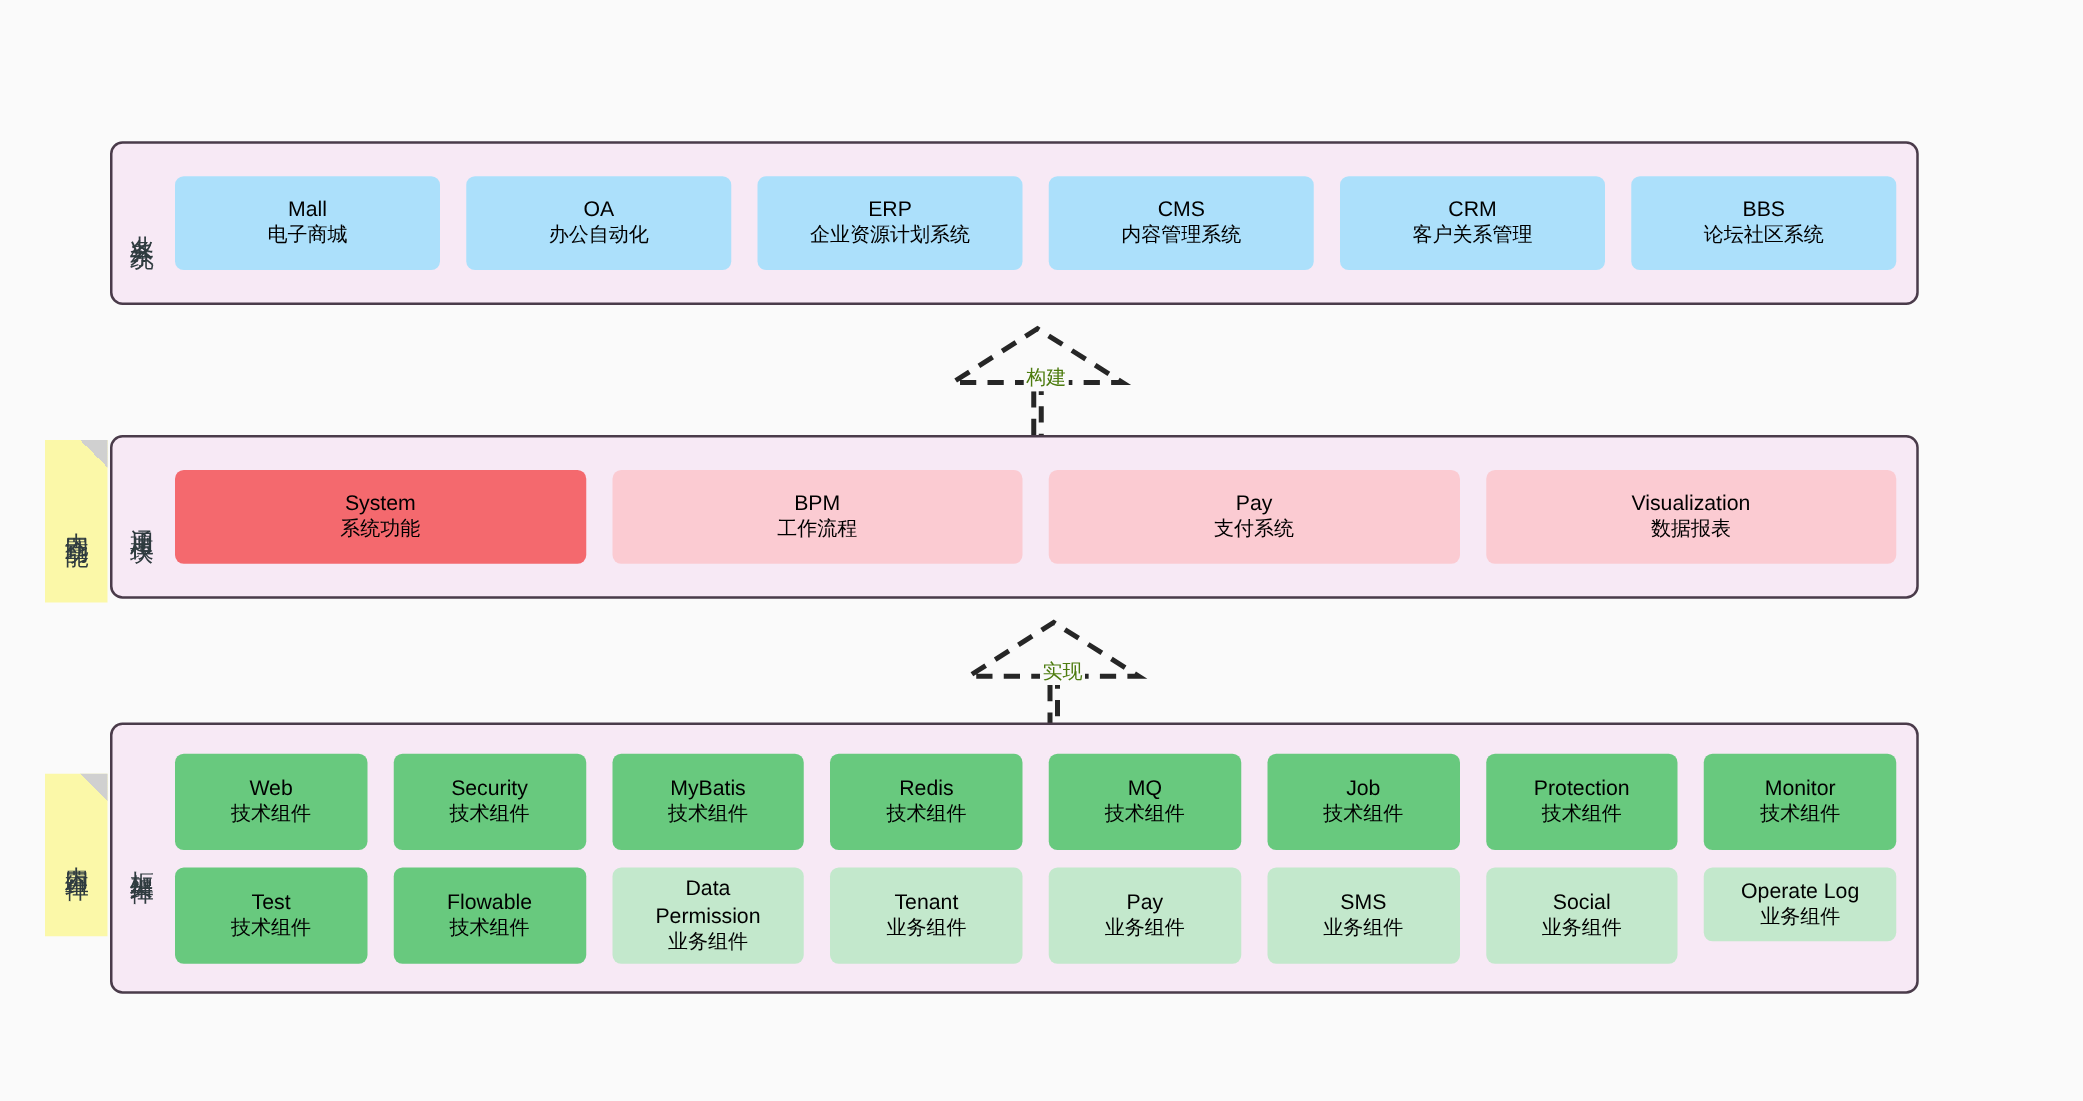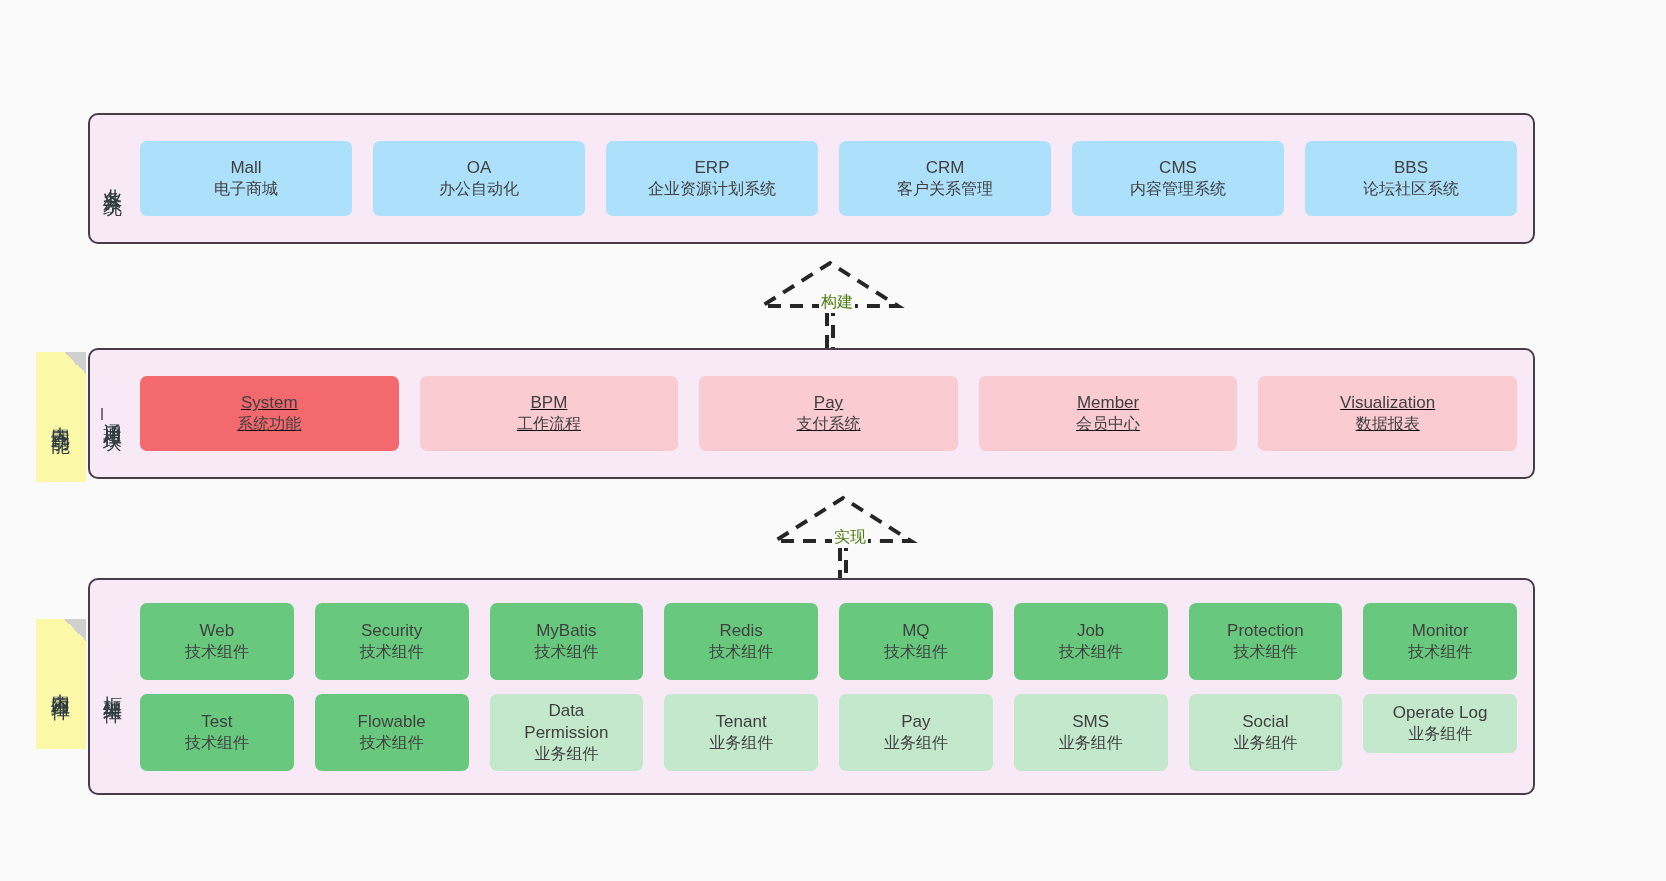--- a/index.html
+++ b/index.html
@@ -47,21 +47,21 @@
     gap: 21px;
   }
   .cell {
     flex: 1 1 0;
     border-radius: 7px;
     display: flex;
     flex-direction: column;
     align-items: center;
     justify-content: center;
     text-align: center;
-    color: #404040;
+    color: #000000;
     font-size: 17px;
     line-height: 1.28;
     padding: 4px 2px;
   }
   .cell .t1 { font-size: 17px; }
   .cell .t2 { font-size: 16px; }
 
   
   .c-blue       { background: #ace0fb; }
   .c-red        { background: #f4696e; }
@@ -120,64 +120,60 @@
         </div>
         <div class="cell c-blue" style="height: 75px; background: rgb(172, 224, 251);">
           <span class="t1">OA</span>
           <span class="t2">办公自动化</span>
         </div>
         <div class="cell c-blue" style="height: 75px; background: rgb(172, 224, 251);">
           <span class="t1">ERP</span>
           <span class="t2">企业资源计划系统</span>
         </div>
         <div class="cell c-blue" style="height: 75px; background: rgb(172, 224, 251);">
+          <span class="t1">CMS</span>
+          <span class="t2">内容管理系统</span>
+        </div>
+        <div class="cell c-blue" style="height: 75px; background: rgb(172, 224, 251);">
           <span class="t1">CRM</span>
           <span class="t2">客户关系管理</span>
-        </div>
-        <div class="cell c-blue" style="height: 75px; background: rgb(172, 224, 251);">
-          <span class="t1">CMS</span>
-          <span class="t2">内容管理系统</span>
         </div>
         <div class="cell c-blue" style="height: 75px; background: rgb(172, 224, 251);">
           <span class="t1">BBS</span>
           <span class="t2">论坛社区系统</span>
         </div>
       </div>
     </div>
   </div>
 
   <div class="arrow" style="left:757px; top:258px; width:150px; height:90px;">
     <svg width="150" height="90" viewBox="0 0 150 90">
       <path d="M 70 90 L 70 48 L 5 48 L 73 5 L 141 48 L 76 48 L 76 90" fill="none" stroke="#262626" stroke-width="4" stroke-dasharray="13 9" stroke-linecap="butt"></path>
     </svg>
     <span class="arrow-label" style="left:62px; top:34px;">构建</span>
   </div>
 
   <div class="note" style="left:36px; top:352px; width:50px; height:130px;">
     <span>内置功能</span>
   </div>
-  <div class="panel" id="panel-common" style="left:88px; top:348px; width:1447px; height:131px;text-decoration:underline;">
+  <div class="panel" id="panel-common" style="left:88px; top:348px; width:1447px; height:131px;">
     <div class="panel-label">通用模块</div>
     <div class="panel-body">
       <div class="row">
         <div class="cell c-red" style="height: 75px; background: rgb(244, 105, 110);">
           <span class="t1">System</span>
           <span class="t2">系统功能</span>
         </div>
         <div class="cell c-pink" style="height: 75px; background: rgb(251, 203, 210);">
           <span class="t1">BPM</span>
           <span class="t2">工作流程</span>
         </div>
         <div class="cell c-pink" style="height: 75px; background: rgb(251, 203, 210);">
           <span class="t1">Pay</span>
           <span class="t2">支付系统</span>
-        </div>
-        <div class="cell c-pink" style="height: 75px; background: rgb(251, 203, 210);">
-          <span class="t1">Member</span>
-          <span class="t2">会员中心</span>
         </div>
         <div class="cell c-pink" style="height: 75px; background: rgb(251, 203, 210);">
           <span class="t1">Visualization</span>
           <span class="t2">数据报表</span>
         </div>
       </div>
     </div>
   </div>
 
   <div class="arrow" style="left:770px; top:493px; width:150px; height:90px;">

